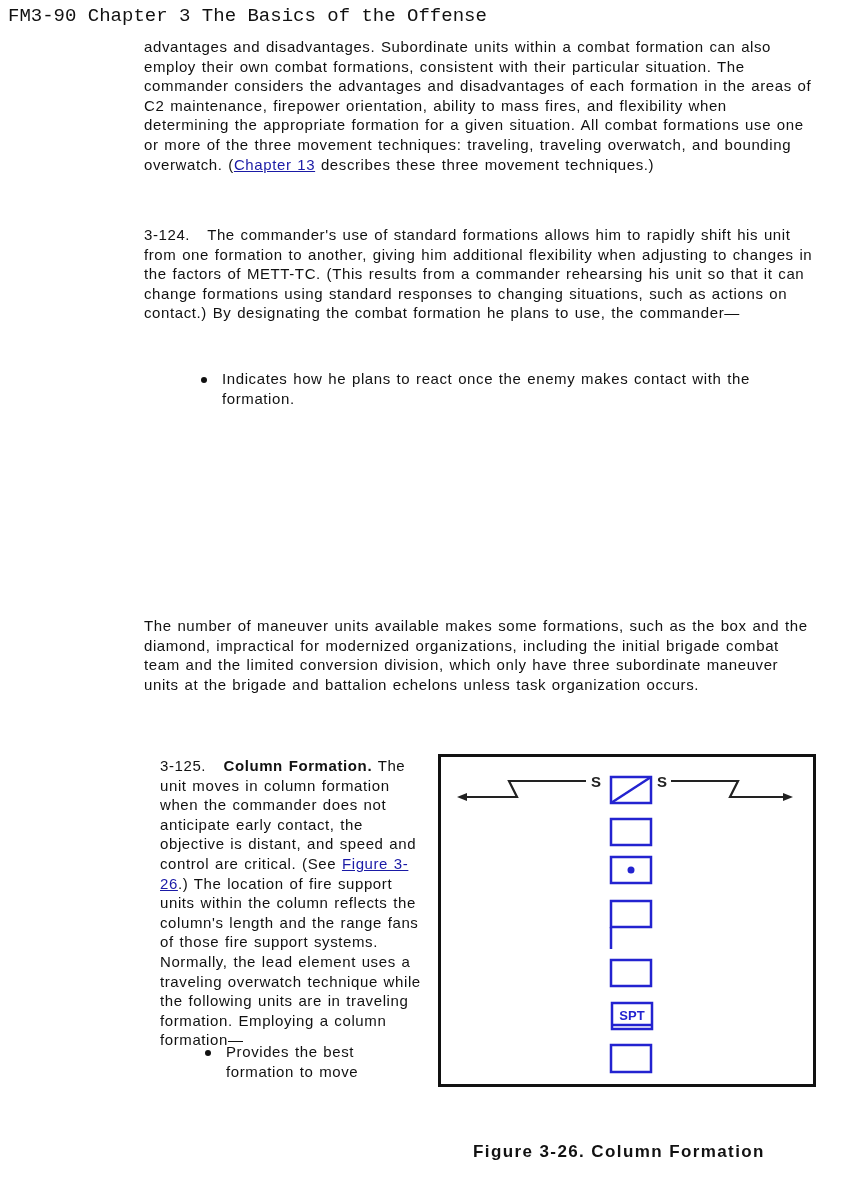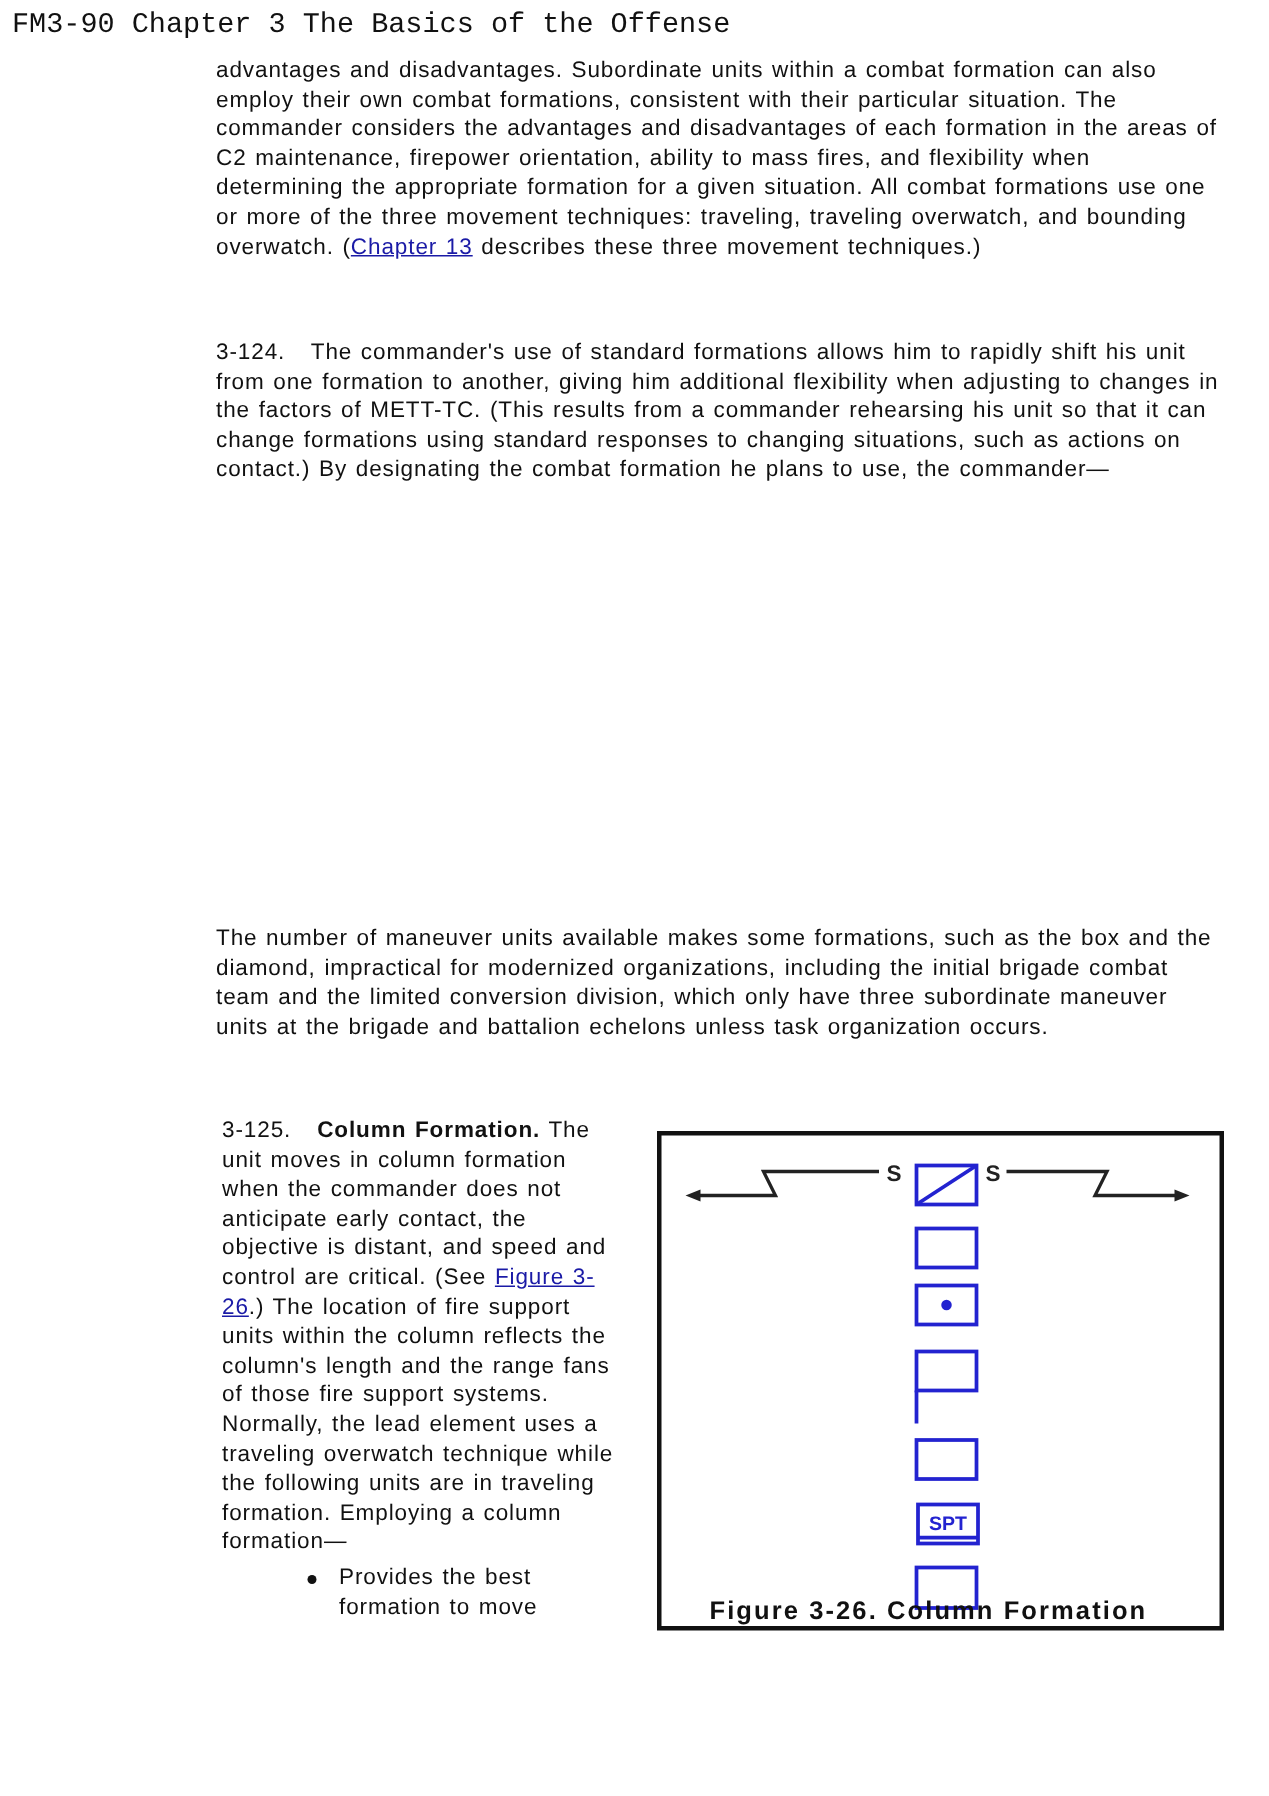--- a/index.html
+++ b/index.html
@@ -7,39 +7,40 @@
   .header { position: absolute; left: 8px; top: 5px; font-family: Liberation Mono, monospace; font-size: 19px; color: #111; }
   .text { font-family: "Liberation Sans", sans-serif; font-size: 15px; letter-spacing: 0.6px; word-spacing: 1px; line-height: 19.6px; }
   .para { position: absolute; left: 144px; width: 672px; margin: 0; }
   a.link { color: #1a1aa6; text-decoration: underline; }
   .p1 { top: 37px; }
   .p2 { top: 225px; }
   .p3 { top: 616px; }
   ul.bullets { position: absolute; left: 198px; top: 369px; width: 610px; margin: 0; padding: 0; list-style: none; }
   ul.bullets li { position: relative; padding-left: 24px; margin-bottom: 26px; }
   ul.bullets li::before { content: ""; position: absolute; left: 3px; top: 8px; width: 6px; height: 6px; border-radius: 50%; background: #111; }
-  .p4 { position: absolute; left: 144px; top: 740px; width: 272px; margin: 4px; }
+  .p4 { position: absolute; left: 144px; top: 740px; width: 272px; margin: 16px; }
   .p4 b { font-weight: bold; }
   ul.bullets2 { position: absolute; left: 198px; top: 1038px; width: 200px; margin: 4px; padding: 0; list-style: none; }
   ul.bullets2 li { position: relative; padding-left: 24px; }
   ul.bullets2 li::before { content: ""; position: absolute; left: 3px; top: 8px; width: 6px; height: 6px; border-radius: 50%; background: #111; }
   .figure-box { position: absolute; left: 438px; top: 754px; width: 378px; height: 333px; border: 3px solid #111; box-sizing: border-box; background: #fff; }
   .figure-box svg { position: absolute; left: 0; top: 0; }
-  .caption { position: absolute; left: 473px; top: 1064px; font-family: "Liberation Sans", sans-serif; font-weight: bold; font-size: 17px; letter-spacing: 1.4px; color: #111; text-align: right; }
+  .caption { position: absolute; left: 473px; top: 1142px; font-family: "Liberation Sans", sans-serif; font-weight: bold; font-size: 17px; letter-spacing: 1.4px; color: #111; text-align: right; }
 </style>
 </head>
 <body>
 
 <div class="header">FM3-90 Chapter 3 The Basics of the Offense</div>
 
 <p class="para p1 text"><span>advantages and disadvantages. Subordinate units within a combat formation can also employ their own combat formations, consistent with their particular situation. The commander considers the advantages and disadvantages of each formation in the areas of C2 maintenance, firepower orientation, ability to mass fires, and flexibility when determining the appropriate formation for a given situation. All combat formations use one or more of the three movement techniques: traveling, traveling overwatch, and bounding overwatch. (</span><a class="link" href="#">Chapter 13</a><span> describes these three movement techniques.)</span></p>
 
 <p class="para p2 text" style="white-space: pre-wrap;">3-124.   The commander's use of standard formations allows him to rapidly shift his unit from one formation to another, giving him additional flexibility when adjusting to changes in the factors of METT-TC. (This results from a commander rehearsing his unit so that it can change formations using standard responses to changing situations, such as actions on contact.) By designating the combat formation he plans to use, the commander—</p>
 
 <ul class="bullets text">
+  <li>Indicates how he plans to react once the enemy makes contact with the formation.</li>
 </ul>
 
 <p class="para p3 text">The number of maneuver units available makes some formations, such as the box and the diamond, impractical for modernized organizations, including the initial brigade combat team and the limited conversion division, which only have three subordinate maneuver units at the brigade and battalion echelons unless task organization occurs.</p>
 
 <p class="p4 text"><span>3-125.</span>&nbsp;&nbsp;&nbsp;<b>Column Formation.</b><span> The unit moves in column formation when the commander does not anticipate early contact, the objective is distant, and speed and control are critical. (See </span><a class="link" href="#">Figure 3-26</a><span>.) The location of fire support units within the column reflects the column's length and the range fans of those fire support systems. Normally, the lead element uses a traveling overwatch technique while the following units are in traveling formation. Employing a column formation—</span></p>
 
 <ul class="bullets2 text">
   <li>Provides the best formation to move</li>
 </ul>
 

